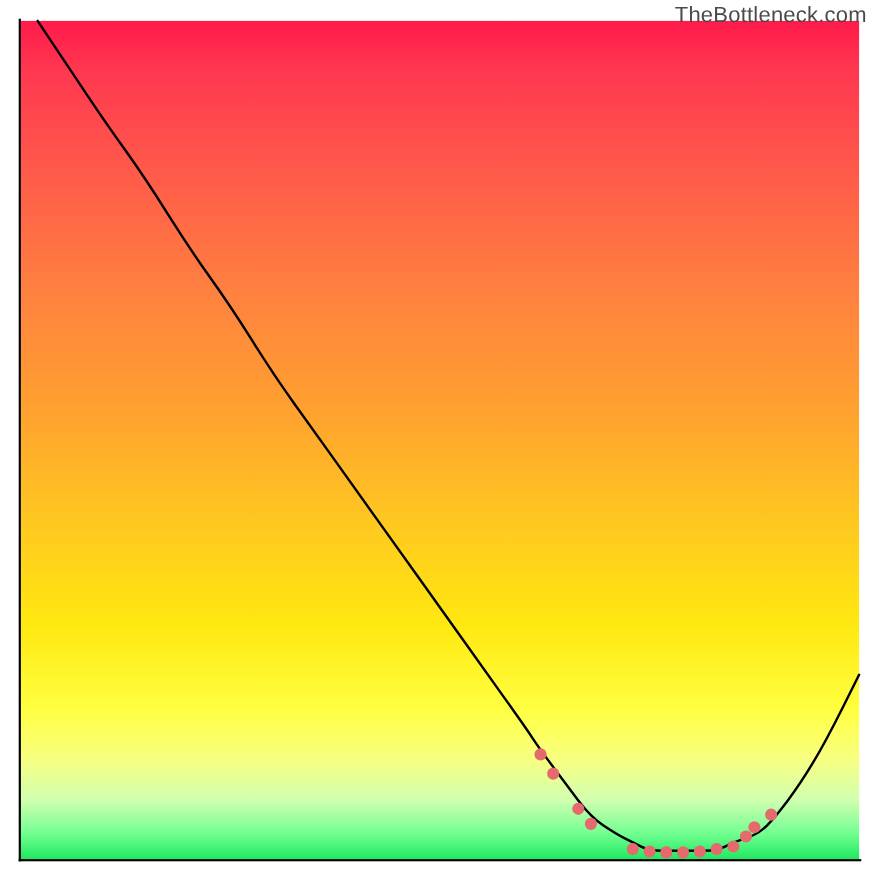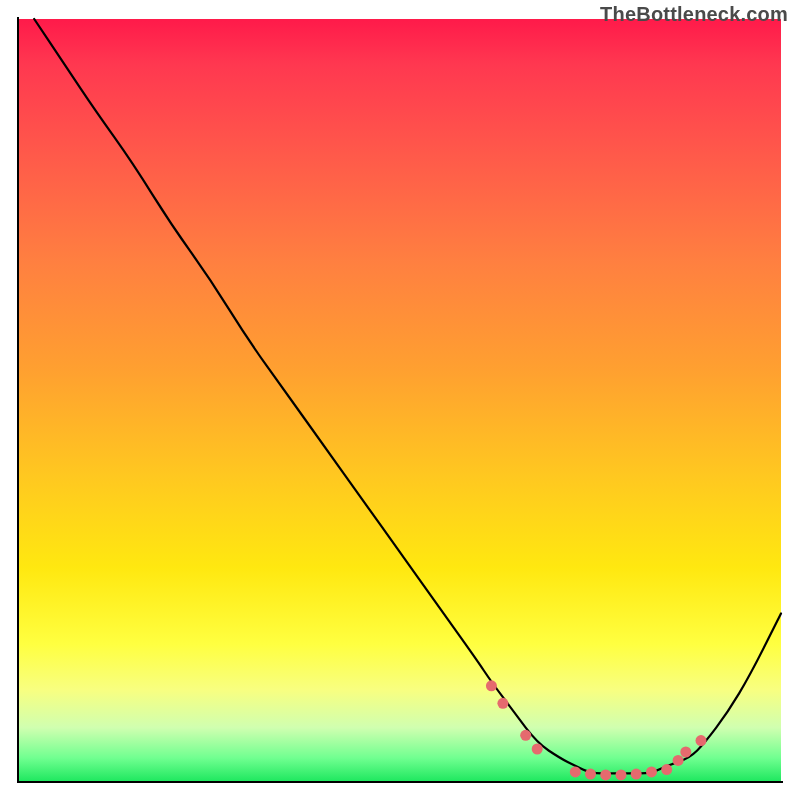--- a/index.html
+++ b/index.html
@@ -58,21 +58,21 @@
     top: 781px;
     width: 766px;
     height: 2px;
   }
   .watermark {
     position: absolute;
     top: 3px;
     right: 12px;
     font-family: Arial, Helvetica, sans-serif;
     font-size: 20px;
-    font-weight: 700;
+    font-weight: 400;
     color: #4a4a4a;
     letter-spacing: 0.2px;
   }
   svg.curve {
     position: absolute;
     left: 0;
     top: 0;
     width: 100%;
     height: 100%;
     overflow: visible;

